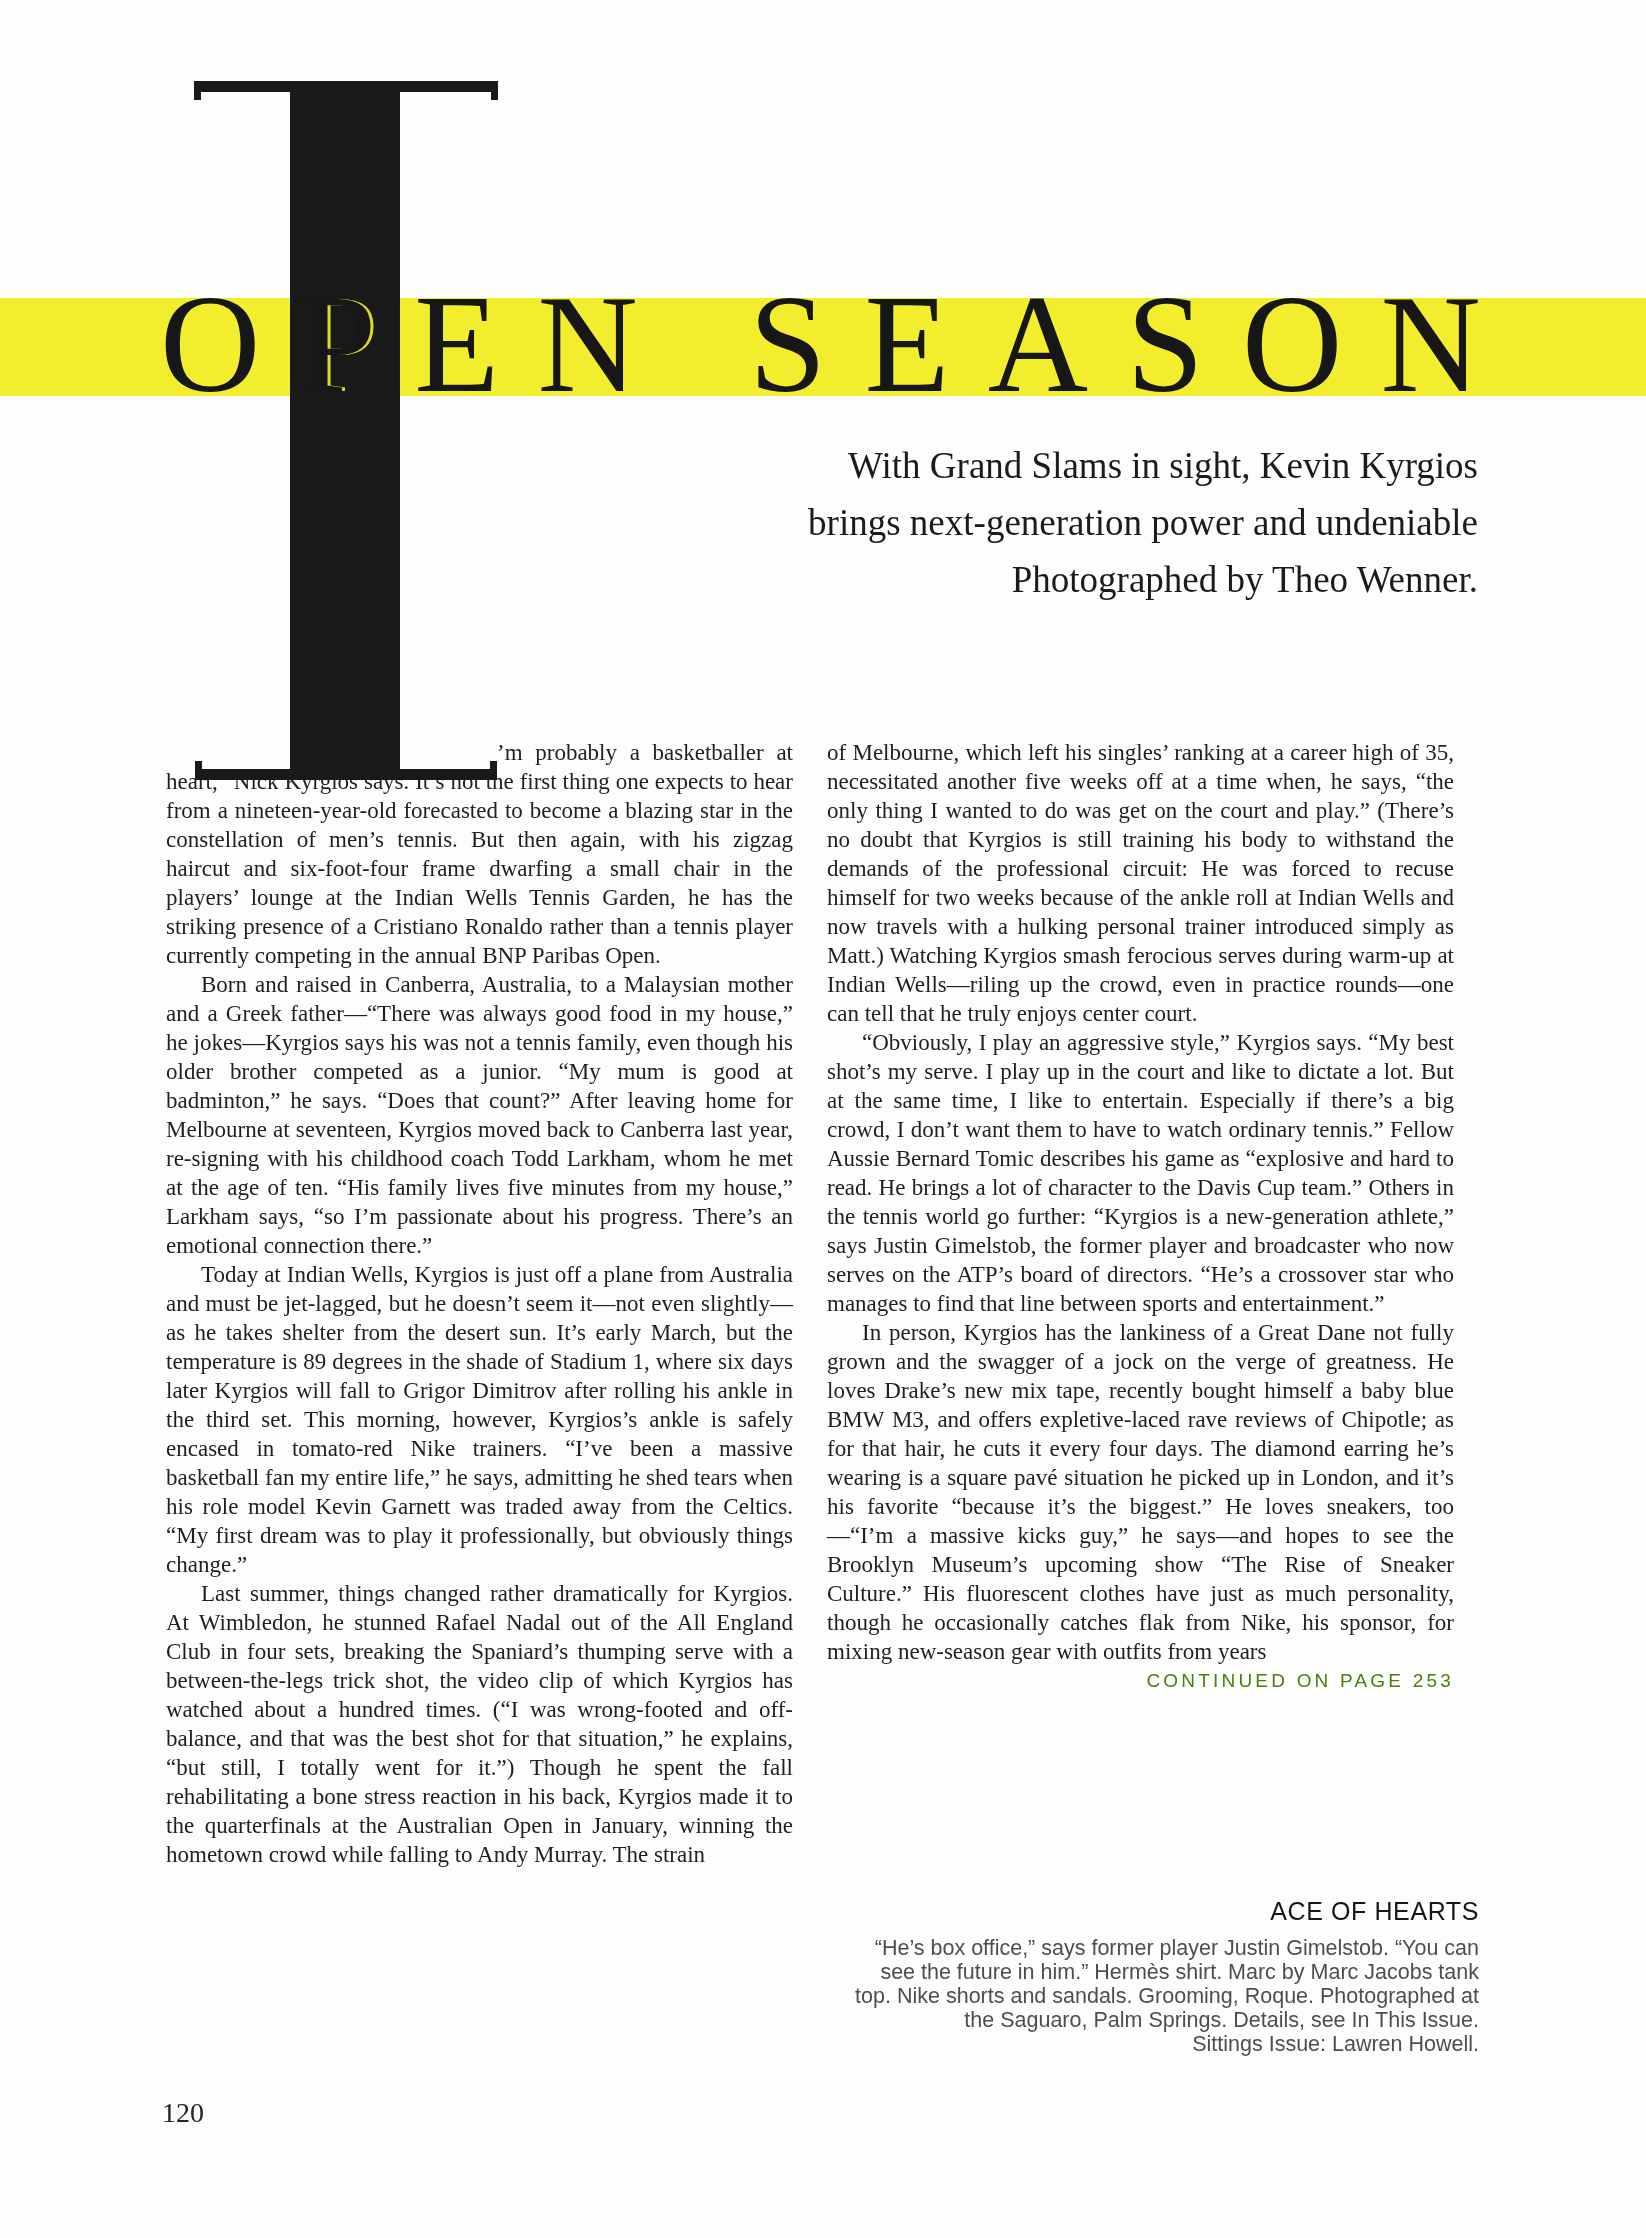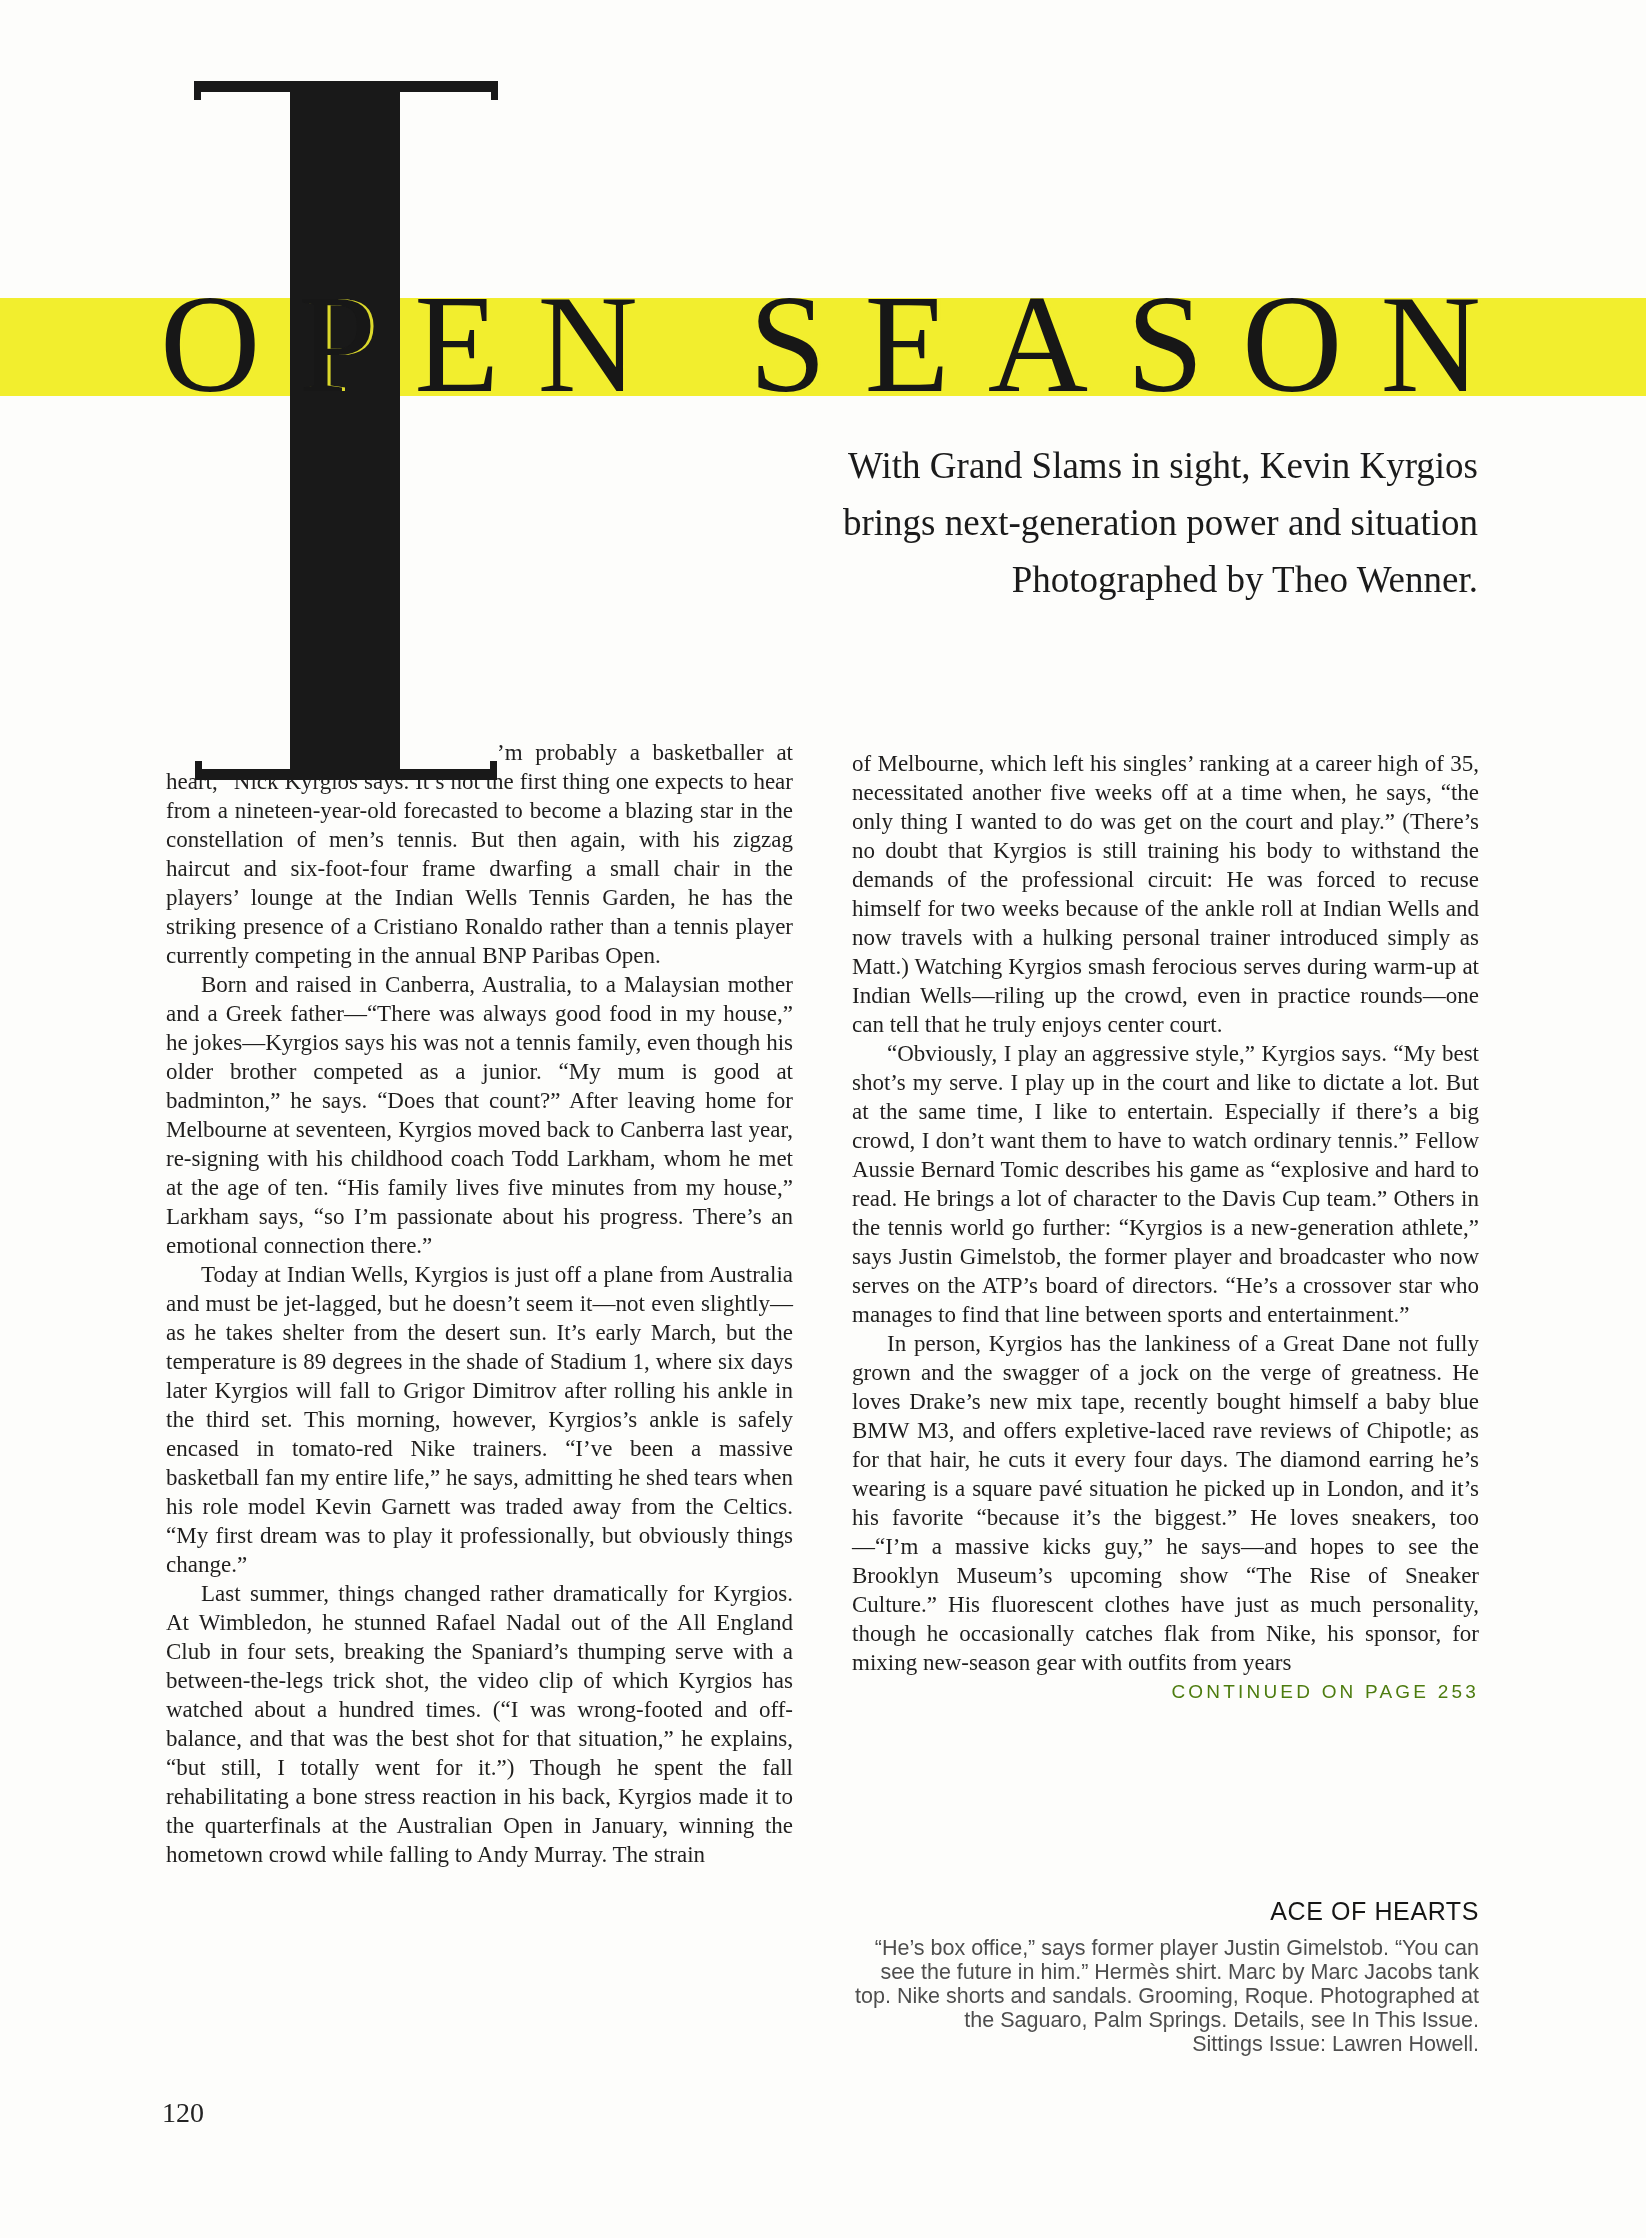--- a/index.html
+++ b/index.html
@@ -29,21 +29,21 @@
   .title span{white-space:pre;}
 
   
   .deck{position:absolute;right:168px;top:437px;width:906px;text-align:right;
         font-size:37px;line-height:57px;color:#1b1b1b;}
 
   
   .col{position:absolute;top:738px;width:627px;font-size:23px;line-height:29px;
        text-align:justify;hyphens:auto;-webkit-hyphens:auto;color:#201f1e;}
   .col-left{left:166px;}
-  .col-right{left:852px;margin-top:11px;}
+  .col-right{left:827px;}
   .col p{margin:0;text-indent:35px;}
   .col-left p:first-child{text-indent:331px;}
   .col-right p:first-child{text-indent:0;}
 
   .continued{float:right;font-family:"Liberation Sans",sans-serif;font-size:19px;
              letter-spacing:3.2px;color:#4d7c0f;line-height:29px;white-space:nowrap;}
 
   
   .caption{position:absolute;left:852px;top:1897px;width:627px;text-align:right;
            font-family:"Liberation Sans",sans-serif;}
@@ -81,21 +81,21 @@
       <span>S</span>
       <span>E</span>
       <span>A</span>
       <span>S</span>
       <span>O</span>
       <span>N</span>
     </div>
 
   <div class="deck">
       <div>With Grand Slams in sight, Kevin Kyrgios</div>
-      <div>brings next-generation power and situation</div>
+      <div>brings next-generation power and undeniable</div>
       <div>Photographed by Theo Wenner.</div>
     </div>
 
   <div class="col col-left">
       <p>’m probably a basketballer at heart,” Nick Kyrgios says. It’s not the first thing one expects to hear from a nineteen-year-old forecasted to become a blazing star in the constellation of men’s tennis. But then again, with his zigzag haircut and six-foot-four frame dwarfing a small chair in the players’ lounge at the Indian Wells Tennis Garden, he has the striking presence of a Cristiano Ronaldo rather than a tennis player currently competing in the annual BNP Paribas Open.</p>
       <p>Born and raised in Canberra, Australia, to a Malaysian mother and a Greek father—“There was always good food in my house,” he jokes—Kyrgios says his was not a tennis family, even though his older brother competed as a junior. “My mum is good at badminton,” he says. “Does that count?” After leaving home for Melbourne at seventeen, Kyrgios moved back to Canberra last year, re-signing with his childhood coach Todd Larkham, whom he met at the age of ten. “His family lives five minutes from my house,” Larkham says, “so I’m passionate about his progress. There’s an emotional connection there.”</p>
       <p>Today at Indian Wells, Kyrgios is just off a plane from Australia and must be jet-lagged, but he doesn’t seem it—not even slightly—as he takes shelter from the desert sun. It’s early March, but the temperature is 89 degrees in the shade of Stadium 1, where six days later Kyrgios will fall to Grigor Dimitrov after rolling his ankle in the third set. This morning, however, Kyrgios’s ankle is safely encased in tomato-red Nike trainers. “I’ve been a massive basketball fan my entire life,” he says, admitting he shed tears when his role model Kevin Garnett was traded away from the Celtics. “My first dream was to play it professionally, but obviously things change.”</p>
       <p>Last summer, things changed rather dramatically for Kyrgios. At Wimbledon, he stunned Rafael Nadal out of the All England Club in four sets, breaking the Spaniard’s thumping serve with a between-the-legs trick shot, the video clip of which Kyrgios has watched about a hundred times. (“I was wrong-footed and off-balance, and that was the best shot for that situation,” he explains, “but still, I totally went for it.”) Though he spent the fall rehabilitating a bone stress reaction in his back, Kyrgios made it to the quarterfinals at the Australian Open in January, winning the hometown crowd while falling to Andy Murray. The strain</p>
     </div>
 

